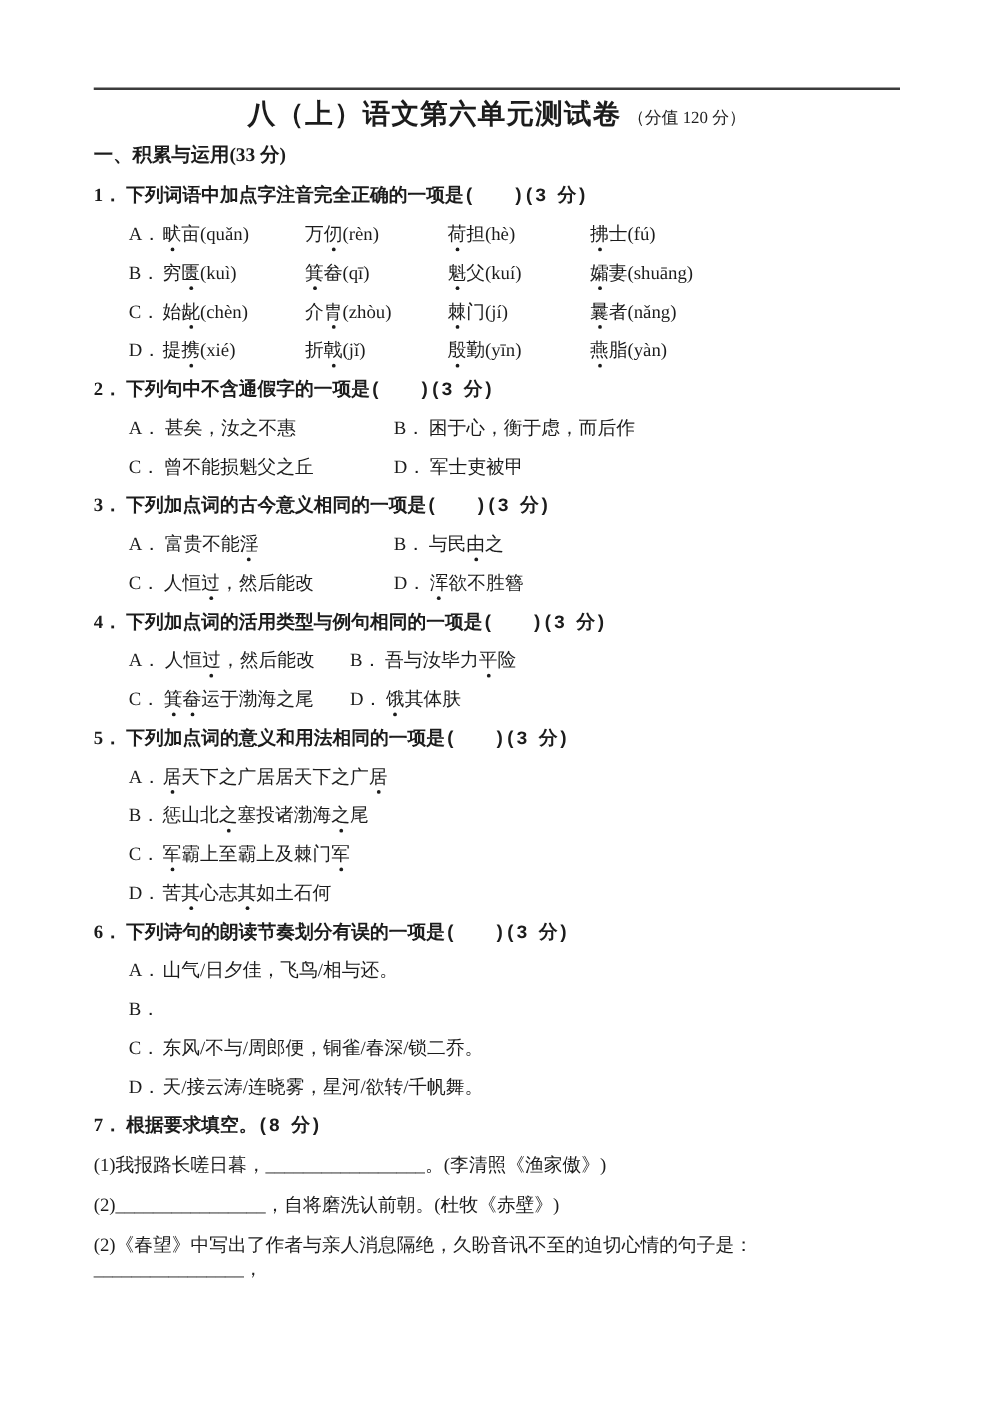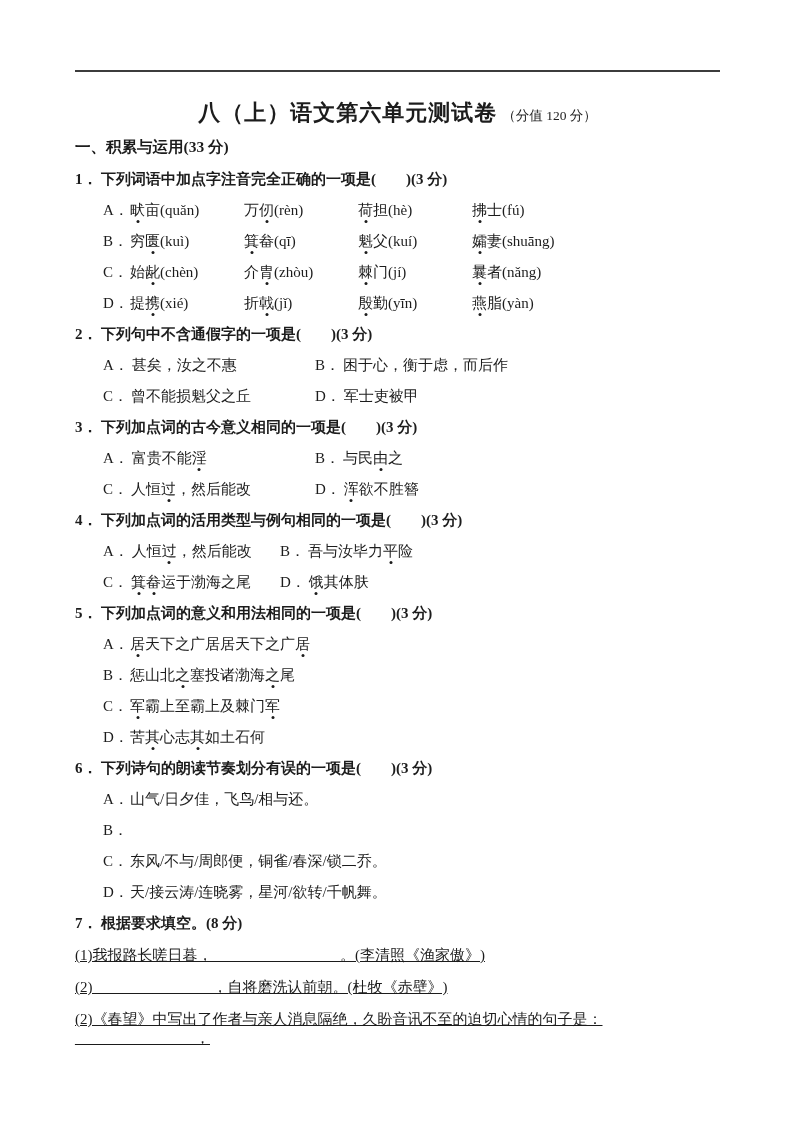--- a/index.html
+++ b/index.html
@@ -3,40 +3,40 @@
 <meta charset="utf-8">
 <style>
   html,body{margin:0;padding:0;background:#ffffff;}
   .page{
     width:793px;height:1122px;background:#ffffff;position:relative;
     font-family:"Liberation Serif","DejaVu Serif",serif;
     color:#1c1c1c;font-size:15px;overflow:hidden;
   }
   .content{position:absolute;left:75px;right:73px;top:70px;}
   .toprule{height:2px;background:#3c3c3c;}
-  .title-line{text-align:center;margin-top:26px;height:30px;line-height:30px;white-space:nowrap;}
+  .title-line{text-align:center;margin-top:4px;height:30px;line-height:30px;white-space:nowrap;}
   .title{font-size:22px;font-weight:bold;letter-spacing:1px;}
   .title-note{font-size:13.5px;margin-left:5px;}
   .section{margin-top:8px;font-weight:bold;font-size:15.5px;line-height:22px;}
   .question{margin:0;}
   .stem{margin-top:12px;line-height:19px;font-weight:bold;display:flex;}
   .qnum{width:26px;flex:none;}
-  .qstem{flex:1;}
+  .qstem{flex:1;font-family:Liberation Mono, monospace;}
   .row{margin-top:12px;line-height:19px;display:flex;padding-left:28px;align-items:baseline;}
   .example{margin-top:12px;line-height:19px;padding-left:28px;}
   .olabel{flex:none;margin-right:3px;}
   .q1 .olabel,.q5 .olabel,.q6 .olabel{width:27px;margin-right:0;}
   .cell{flex:none;}
   .q1 .cell{width:114px;}
   .q1 .cell:last-child{width:auto;}
   .q5 .cell:first-of-type{width:122px;}
   .opt{display:flex;flex:none;}
   .q2 .opt:first-child,.q3 .opt:first-child{width:212px;}
   .q4 .opt:first-child{width:177px;}
-  .fill-line{margin-top:13px;line-height:19px;text-decoration:underline;}
+  .fill-line{margin-top:13px;line-height:19px;}
   
   .dt{display:inline-block;position:relative;}
   .dt::after{
     content:"";position:absolute;left:50%;bottom:-3px;transform:translateX(-50%);
     width:3px;height:3px;border-radius:50%;background:#1c1c1c;
   }
 </style>
 </head>
 <body>
 

